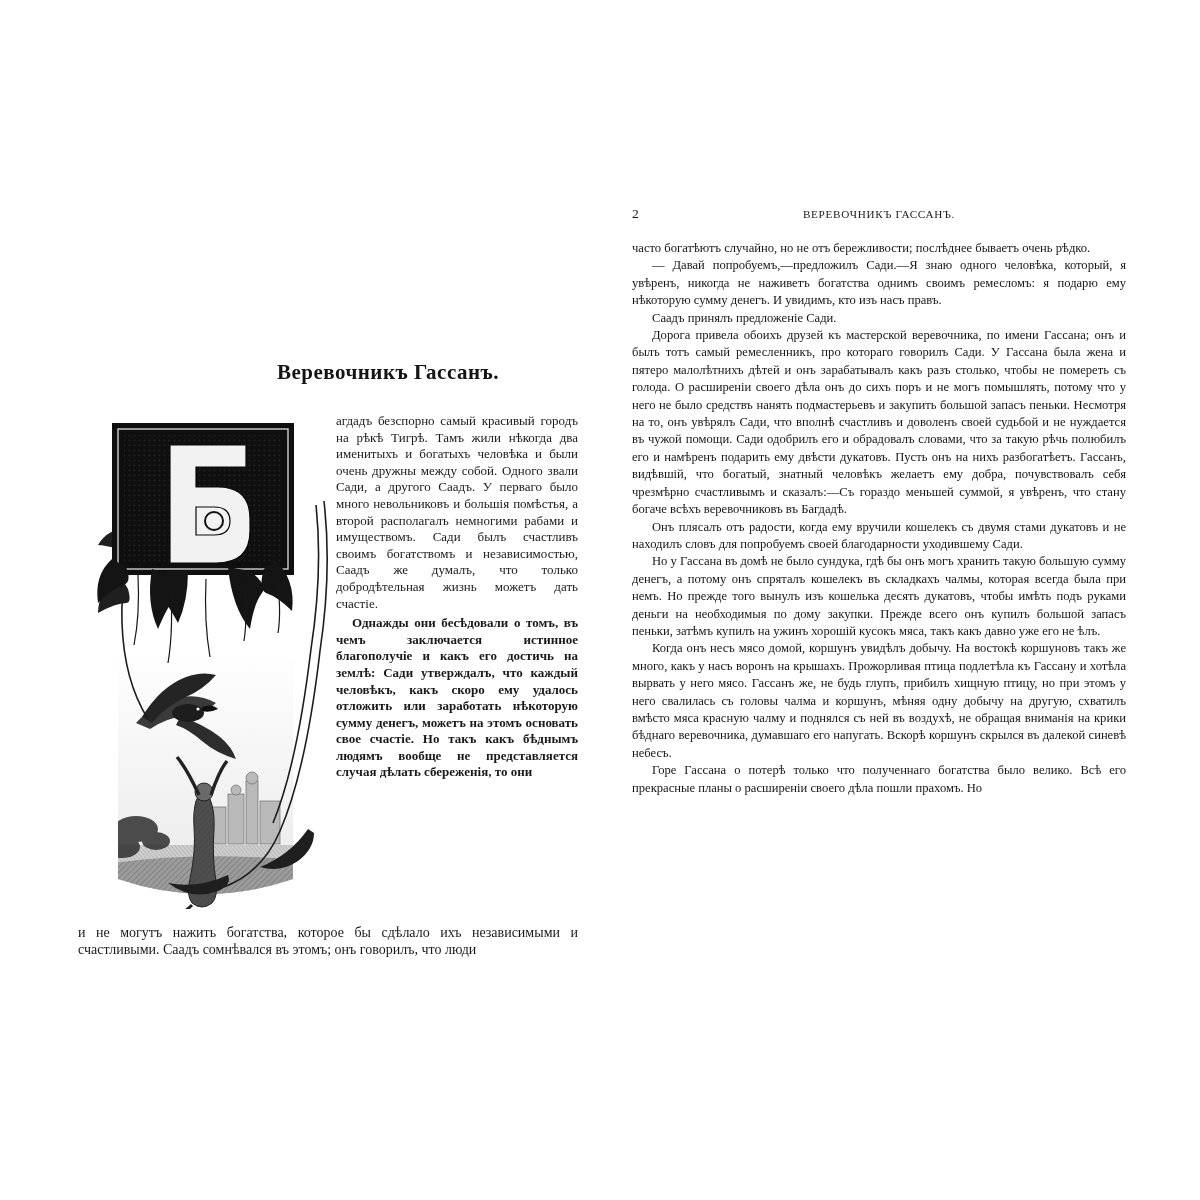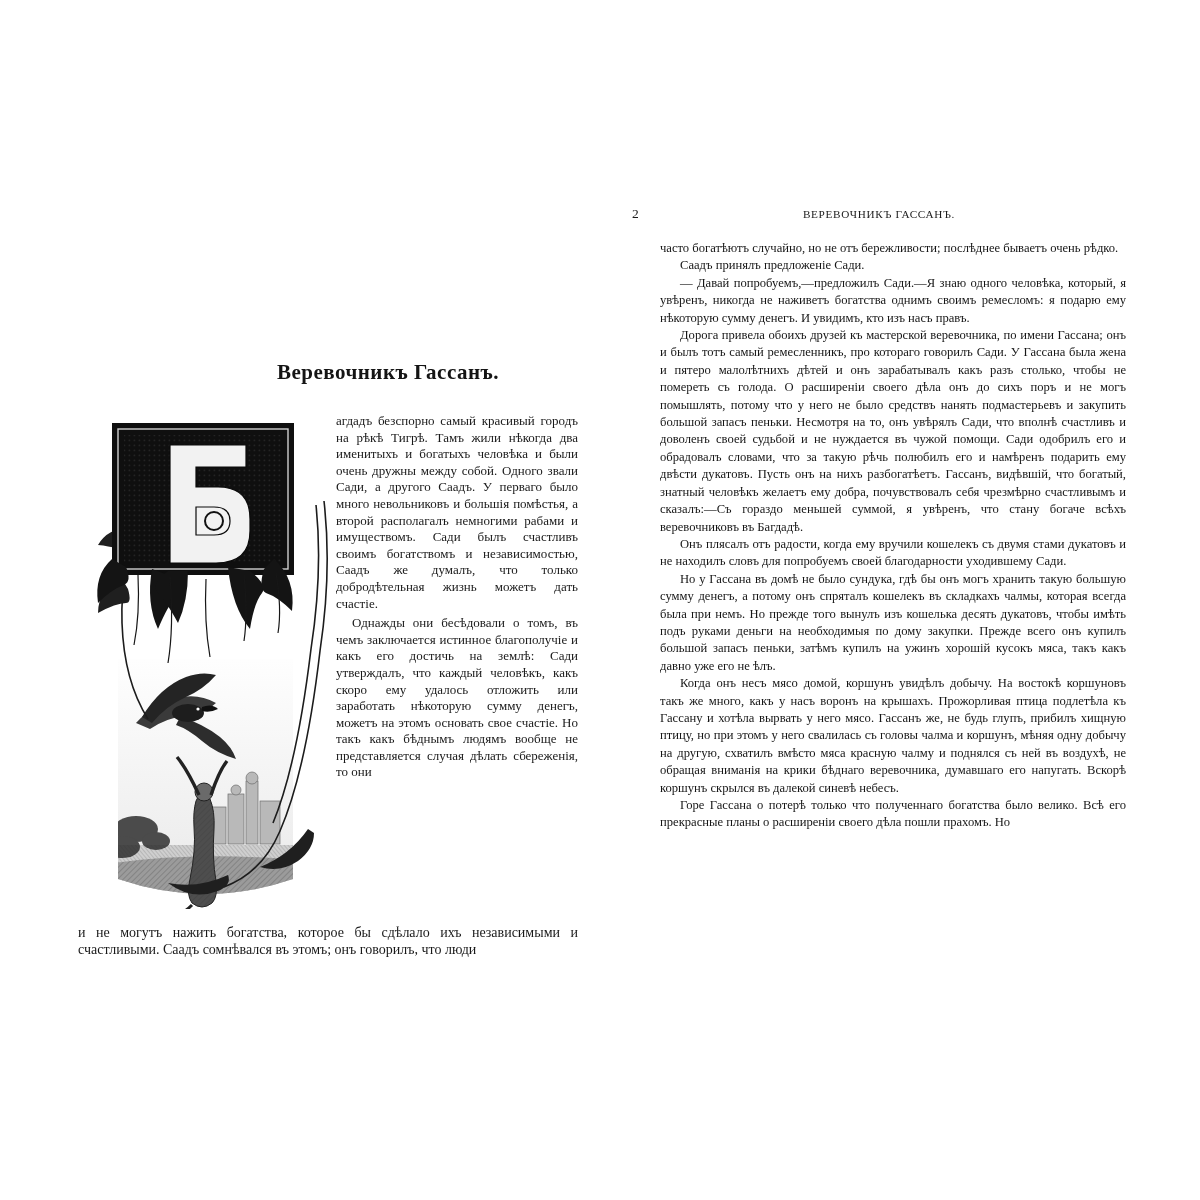--- a/index.html
+++ b/index.html
@@ -60,21 +60,21 @@
     left: 258px;
     top: 14px;
     width: 242px;
     font-size: 13px;
     line-height: 16.6px;
     text-align: justify;
     text-justify: inter-word;
     color: #191919;
   }
   .left-col-text p { margin: 0; text-indent: 0; }
-  .left-col-text p + p { margin-top: 3px; text-indent: 16px; }
+  .left-col-text p + p { margin-top: 3px; text-indent: 16px; font-weight: bold; }
 
   .left-fullwidth {
     position: absolute;
     left: 0px;
     top: 565px;
     width: 500px;
     font-size: 14px;
     line-height: 16.8px;
     text-align: justify;
     color: #191919;
@@ -109,21 +109,20 @@
     font-size: 11.2px;
     letter-spacing: 0.7px;
     color: #1a1a1a;
   }
   .right-body {
     font-size: 12.6px;
     line-height: 17.4px;
     text-align: justify;
     text-justify: inter-word;
     color: #161616;
-    margin-left: 28px;
   }
   .right-body p { margin: 0; text-indent: 20px; }
   .right-body p.noindent { text-indent: 0; }
 </style>
 </head>
 <body>
 
 <div class="page">
 
   <div class="left-page">
@@ -249,22 +248,22 @@
   </div>
 
   <div class="right-page">
     <div class="right-head">
       <span class="folio">2</span>
       <span class="running-head">ВЕРЕВОЧНИКЪ ГАССАНЪ.</span>
     </div>
 
     <div class="right-body">
       <p class="noindent">часто богатѣютъ случайно, но не отъ бережливости; послѣднее бываетъ очень рѣдко.</p>
+      <p>— Давай попробуемъ,—предложилъ Сади.—Я знаю одного человѣка, который, я увѣренъ, никогда не наживетъ богатства однимъ своимъ ремесломъ: я подарю ему нѣкоторую сумму денегъ. И увидимъ, кто изъ насъ правъ.</p>
       <p>Саадъ принялъ предложеніе Сади.</p>
-      <p>— Давай попробуемъ,—предложилъ Сади.—Я знаю одного человѣка, который, я увѣренъ, никогда не наживетъ богатства однимъ своимъ ремесломъ: я подарю ему нѣкоторую сумму денегъ. И увидимъ, кто изъ насъ правъ.</p>
       <p>Дорога привела обоихъ друзей къ мастерской веревочника, по имени Гассана; онъ и былъ тотъ самый ремесленникъ, про котораго говорилъ Сади. У Гассана была жена и пятеро малолѣтнихъ дѣтей и онъ зарабатывалъ какъ разъ столько, чтобы не помереть съ голода. О расширеніи своего дѣла онъ до сихъ поръ и не могъ помышлять, потому что у него не было средствъ нанять подмастерьевъ и закупить большой запасъ пеньки. Несмотря на то, онъ увѣрялъ Сади, что вполнѣ счастливъ и доволенъ своей судьбой и не нуждается въ чужой помощи. Сади одобрилъ его и обрадовалъ словами, что за такую рѣчь полюбилъ его и намѣренъ подарить ему двѣсти дукатовъ. Пусть онъ на нихъ разбогатѣетъ. Гассанъ, видѣвшій, что богатый, знатный человѣкъ желаетъ ему добра, почувствовалъ себя чрезмѣрно счастливымъ и сказалъ:—Съ гораздо меньшей суммой, я увѣренъ, что стану богаче всѣхъ веревочниковъ въ Багдадѣ.</p>
       <p>Онъ плясалъ отъ радости, когда ему вручили кошелекъ съ двумя стами дукатовъ и не находилъ словъ для попробуемъ своей благодарности уходившему Сади.</p>
       <p>Но у Гассана въ домѣ не было сундука, гдѣ бы онъ могъ хранить такую большую сумму денегъ, а потому онъ спряталъ кошелекъ въ складкахъ чалмы, которая всегда была при немъ. Но прежде того вынулъ изъ кошелька десять дукатовъ, чтобы имѣть подъ руками деньги на необходимыя по дому закупки. Прежде всего онъ купилъ большой запасъ пеньки, затѣмъ купилъ на ужинъ хорошій кусокъ мяса, такъ какъ давно уже его не ѣлъ.</p>
       <p>Когда онъ несъ мясо домой, коршунъ увидѣлъ добычу. На востокѣ коршуновъ такъ же много, какъ у насъ воронъ на крышахъ. Прожорливая птица подлетѣла къ Гассану и хотѣла вырвать у него мясо. Гассанъ же, не будь глупъ, прибилъ хищную птицу, но при этомъ у него свалилась съ головы чалма и коршунъ, мѣняя одну добычу на другую, схватилъ вмѣсто мяса красную чалму и поднялся съ ней въ воздухѣ, не обращая вниманія на крики бѣднаго веревочника, думавшаго его напугать. Вскорѣ коршунъ скрылся въ далекой синевѣ небесъ.</p>
       <p>Горе Гассана о потерѣ только что полученнаго богатства было велико. Всѣ его прекрасные планы о расширеніи своего дѣла пошли прахомъ. Но</p>
     </div>
   </div>
 
 </div>
 

